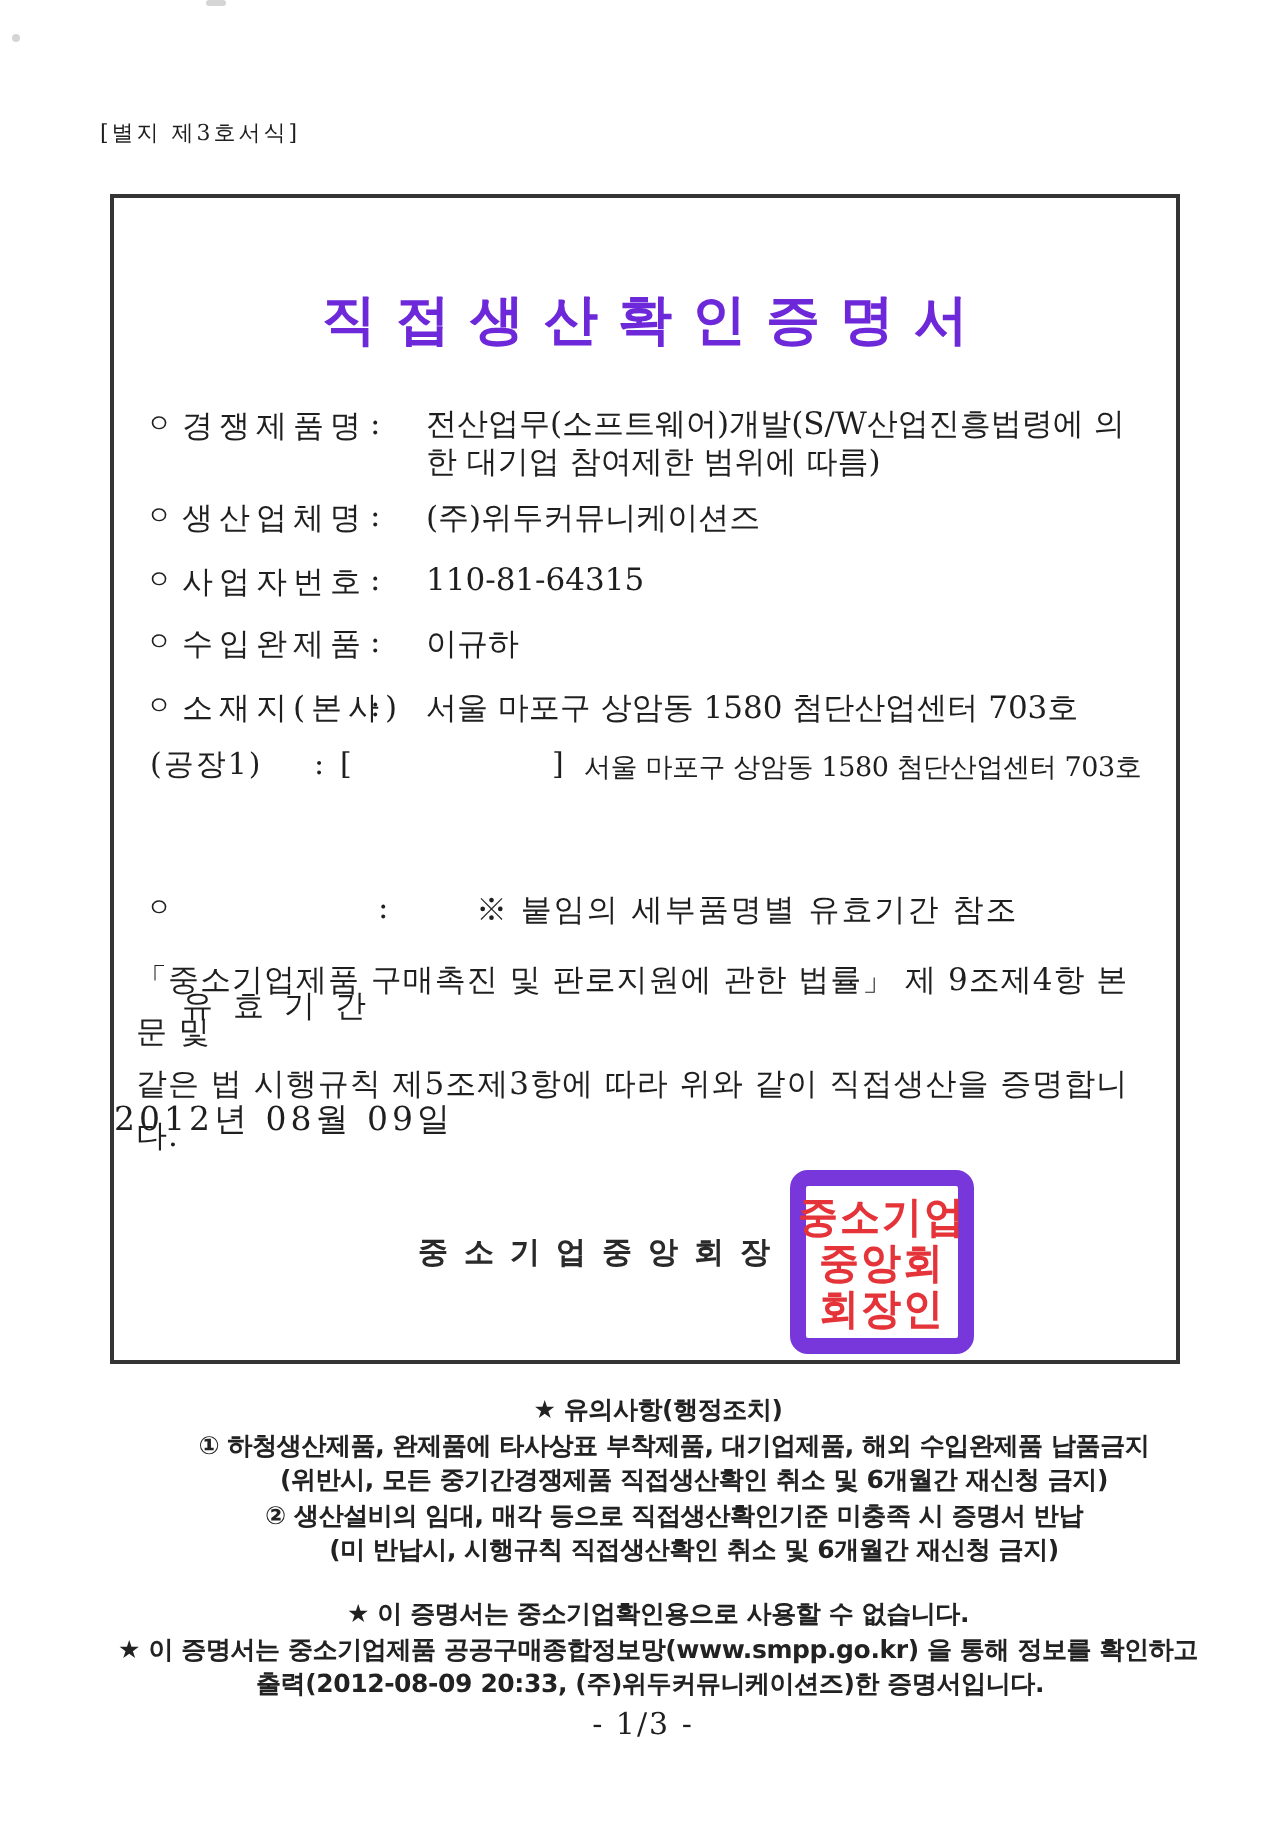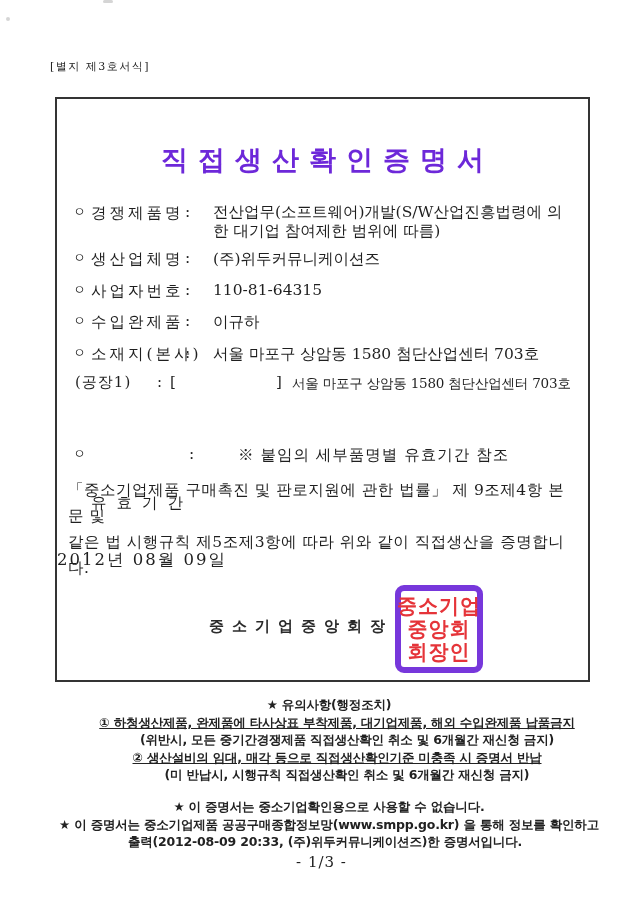--- a/index.html
+++ b/index.html
@@ -54,38 +54,38 @@
   .issue-date{
     position:absolute;left:0;top:450px;width:100%;text-align:left;
     font-size:16.5px;letter-spacing:2px;
   }
   .issuer{
     position:absolute;left:152px;top:518px;
     font-size:15px;letter-spacing:8px;white-space:nowrap;color:#2a2a2a;font-weight:bold;
   }
   .seal{
     position:absolute;left:338px;top:486px;width:76px;height:76px;
-    border:6px solid #6d28d9;border-radius:9px;
+    border:8px solid #6d28d9;border-radius:9px;
     display:flex;flex-direction:column;align-items:center;justify-content:center;
     background:transparent;opacity:.93;
   }
   .seal-row{
     font-family:"DejaVu Sans","Liberation Sans",sans-serif;
     font-weight:bold;color:#e4252b;font-size:20px;line-height:23px;
     letter-spacing:1px;white-space:nowrap;transform:scaleY(1.05);
   }
 
   .notices{
     position:absolute;left:0;top:697px;width:630px;
     font-family:"DejaVu Sans","Liberation Sans",sans-serif;
     font-weight:bold;font-size:12.5px;color:#222;
   }
   .notice-line{line-height:15px;margin-bottom:2.5px;white-space:nowrap;letter-spacing:-.2px;text-align:center;}
   .ind0{padding-left:28px;}
-  .ind1{padding-left:44px;text-decoration:underline;}
+  .ind1{padding-left:44px;}
   .ind2{padding-left:64px;}
   .ind3{padding-left:20px;}
   .gap-top{margin-top:17px;}
 
   .page-number{
     position:absolute;left:0;top:853px;width:100%;text-align:center;
     font-size:15px;letter-spacing:1px;font-family:"DejaVu Serif","Liberation Serif",serif;
   }
 </style>
 </head>

